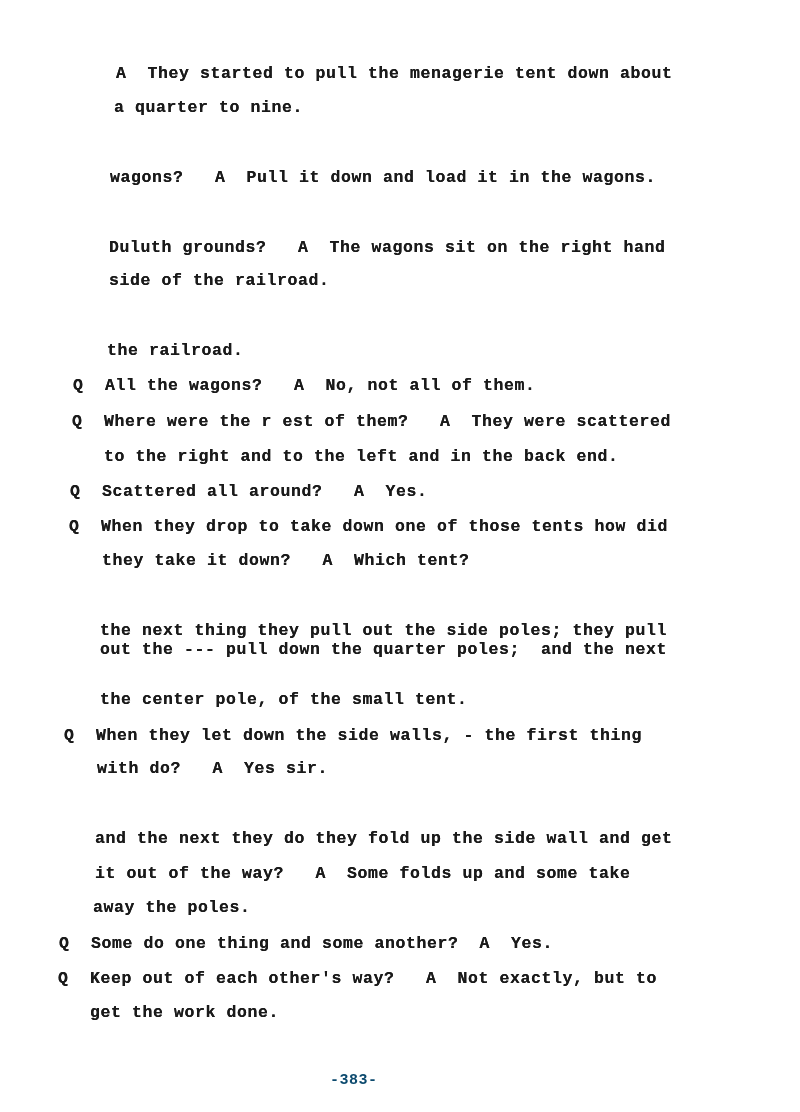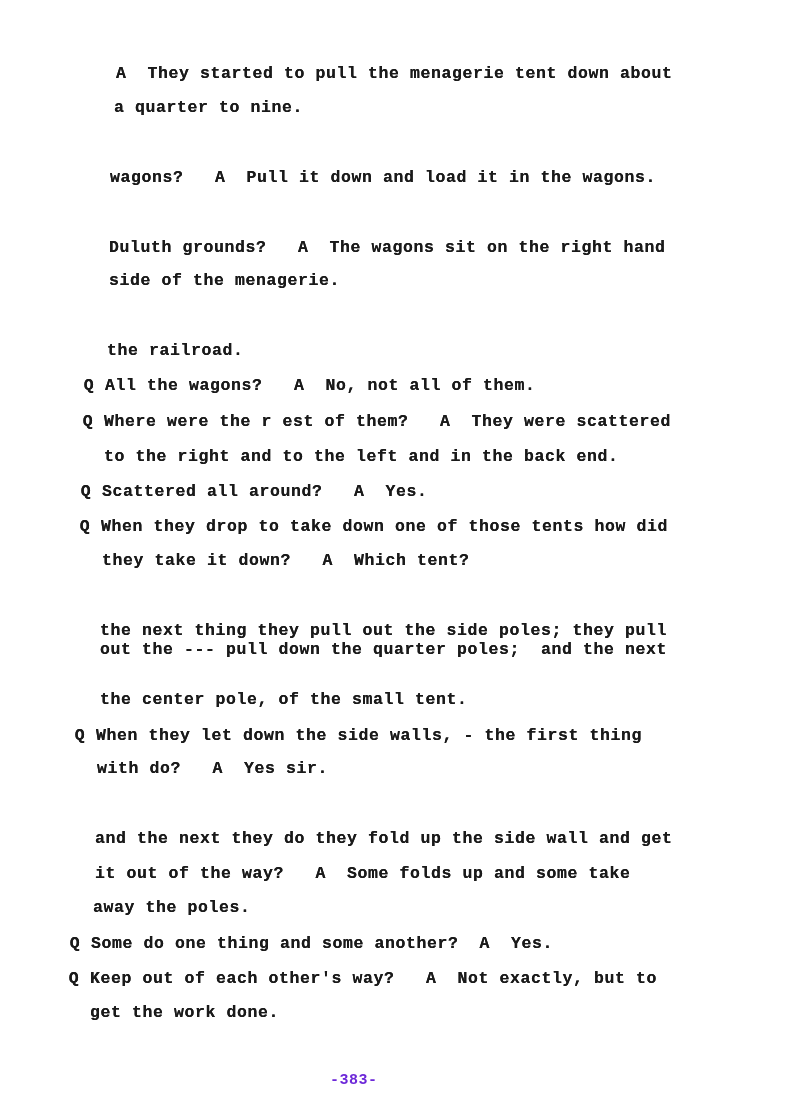--- a/index.html
+++ b/index.html
@@ -2,51 +2,50 @@
 <html><head>
   <meta charset="utf-8">
   <style>
     html, body { margin: 0; padding: 0; background: #ffffff; }
     body { width: 800px; height: 1112px; position: relative; overflow: hidden; }
     .page {
       position: absolute; left: 0; top: 0; width: 708px; height: 1112px;
       background: #ffffff;
       font-family: "Liberation Mono", "DejaVu Sans Mono", monospace;
       color: #1a1a1a;
-      text-align: center;
     }
     .line {
       position: absolute;
       font-size: 16.5px;
       line-height: 20px;
       white-space: pre;
       letter-spacing: 0.6px;
       font-weight: bold;
       text-shadow: 0 0 0.6px #222;
     }
     .marker { display: inline-block; width: 32px; }
     .pagenum {
       position: absolute; left: 330px; top: 1072px;
       font-size: 15px; font-weight: bold;
       font-family: "Liberation Mono", "DejaVu Sans Mono", monospace;
-      color: #6d28d9; letter-spacing: 0.5px;
+      color: #0c4a6e; letter-spacing: 0.5px;
     }
   </style>
 </head>
 <body>
 
 <div class="page">
 
   <div class="line" style="left:116px; top:64px"><span>A  They started to pull the menagerie tent down about</span></div>
   <div class="line" style="left:114px; top:98px"><span>a quarter to nine.</span></div>
 
   <div class="line" style="left:110px; top:168px"><span>wagons?   A  Pull it down and load it in the wagons.</span></div>
 
   <div class="line" style="left:109px; top:238px"><span>Duluth grounds?   A  The wagons sit on the right hand</span></div>
-  <div class="line" style="left:109px; top:271px"><span>side of the menagerie.</span></div>
+  <div class="line" style="left:109px; top:271px"><span>side of the railroad.</span></div>
 
   <div class="line" style="left:107px; top:341px"><span>the railroad.</span></div>
 
   <div class="line" style="left:73px; top:376px"><span class="marker">Q</span><span>All the wagons?   A  No, not all of them.</span></div>
 
   <div class="line" style="left:72px; top:412px"><span class="marker">Q</span><span>Where were the r est of them?   A  They were scattered</span></div>
   <div class="line" style="left:104px; top:447px"><span>to the right and to the left and in the back end.</span></div>
 
   <div class="line" style="left:70px; top:482px"><span class="marker">Q</span><span>Scattered all around?   A  Yes.</span></div>
 

